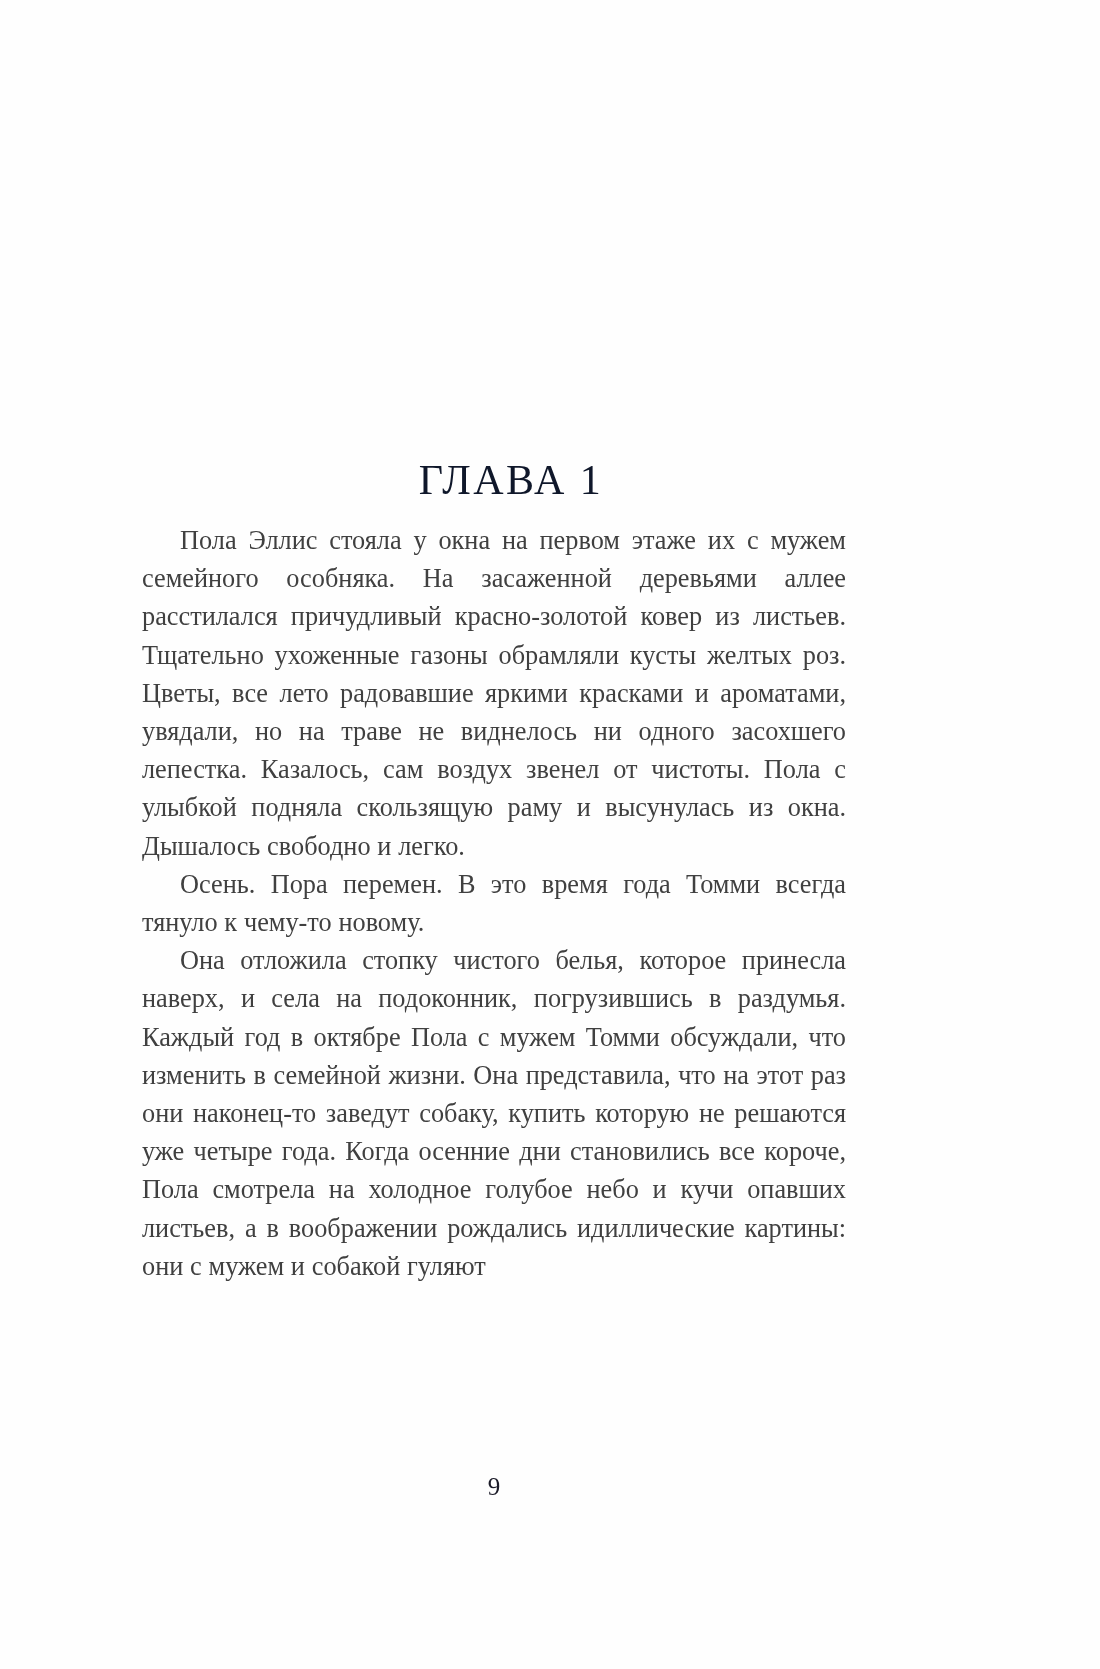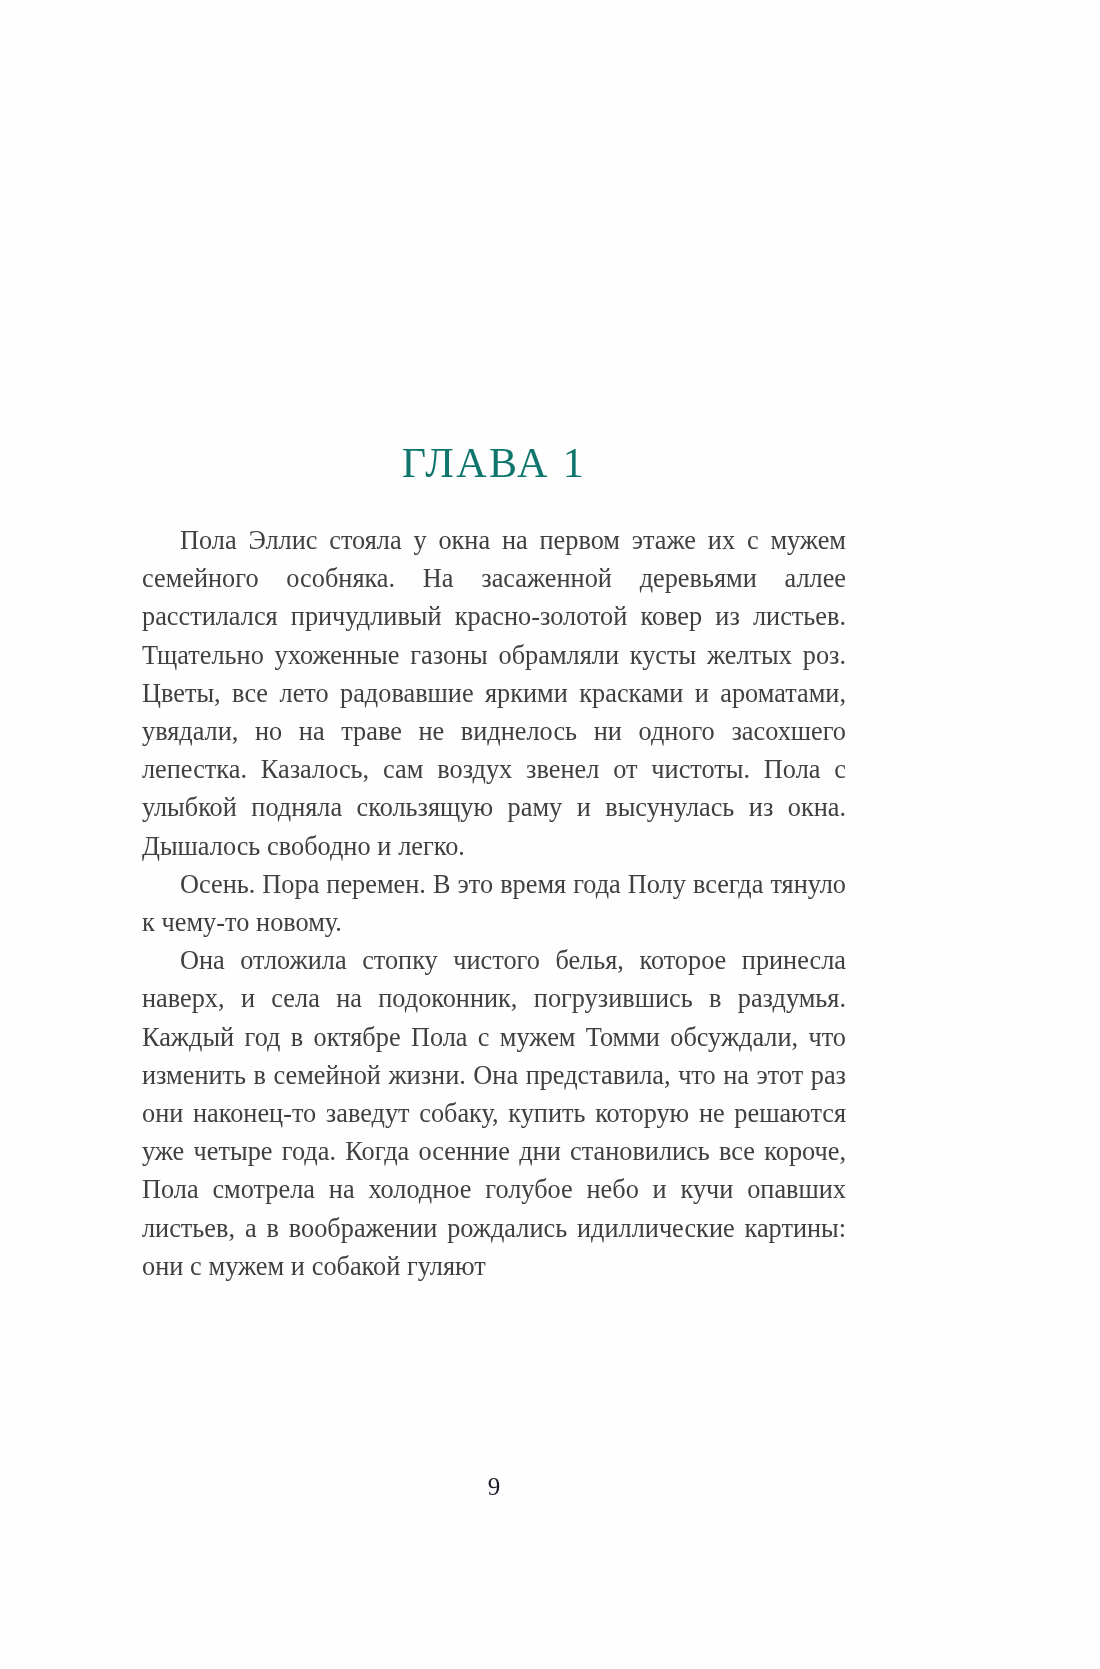--- a/index.html
+++ b/index.html
@@ -34,23 +34,23 @@
     position: absolute;
     left: 0;
     top: 438px;
     width: 704px;
     text-align: center;
     font-family: "Liberation Serif", "DejaVu Serif", serif;
     font-size: 42px;
     line-height: 50px;
     font-weight: 400;
     letter-spacing: 2.5px;
-    color: #0f766e;
+    color: #0f172a;
     white-space: pre;
-    margin: 0;
+    margin: 17px;
   }
 
   
   .body-text {
     position: absolute;
     left: 0;
     top: 522px;
     width: 704px;
   }
 
@@ -85,21 +85,21 @@
 <body>
 
 <div class="page">
 
   <div class="text-column">
 
     <h1 class="chapter-heading">ГЛАВА 1</h1>
 
     <div class="body-text">
       <p class="paragraph">Пола Эллис стояла у окна на первом этаже их с мужем семейного особняка. На засаженной деревьями аллее расстилался причудливый красно-золотой ковер из листьев. Тщательно ухоженные газоны обрамляли кусты желтых роз. Цветы, все лето радовавшие яркими красками и ароматами, увядали, но на траве не виднелось ни одного засохшего лепестка. Казалось, сам воздух звенел от чистоты. Пола с улыбкой подняла скользящую раму и высунулась из окна. Дышалось свободно и легко.</p>
-      <p class="paragraph">Осень. Пора перемен. В это время года Полу всегда тянуло к чему-то новому.</p>
+      <p class="paragraph">Осень. Пора перемен. В это время года Томми всегда тянуло к чему-то новому.</p>
       <p class="paragraph">Она отложила стопку чистого белья, которое принесла наверх, и села на подоконник, погрузившись в раздумья. Каждый год в октябре Пола с мужем Томми обсуждали, что изменить в семейной жизни. Она представила, что на этот раз они наконец-то заведут собаку, купить которую не решаются уже четыре года. Когда осенние дни становились все короче, Пола смотрела на холодное голубое небо и кучи опавших листьев, а в воображении рождались идиллические картины: они с мужем и собакой гуляют</p>
     </div>
 
     <div class="folio">9</div>
 
   </div>
 
 </div>
 
 </body></html>

